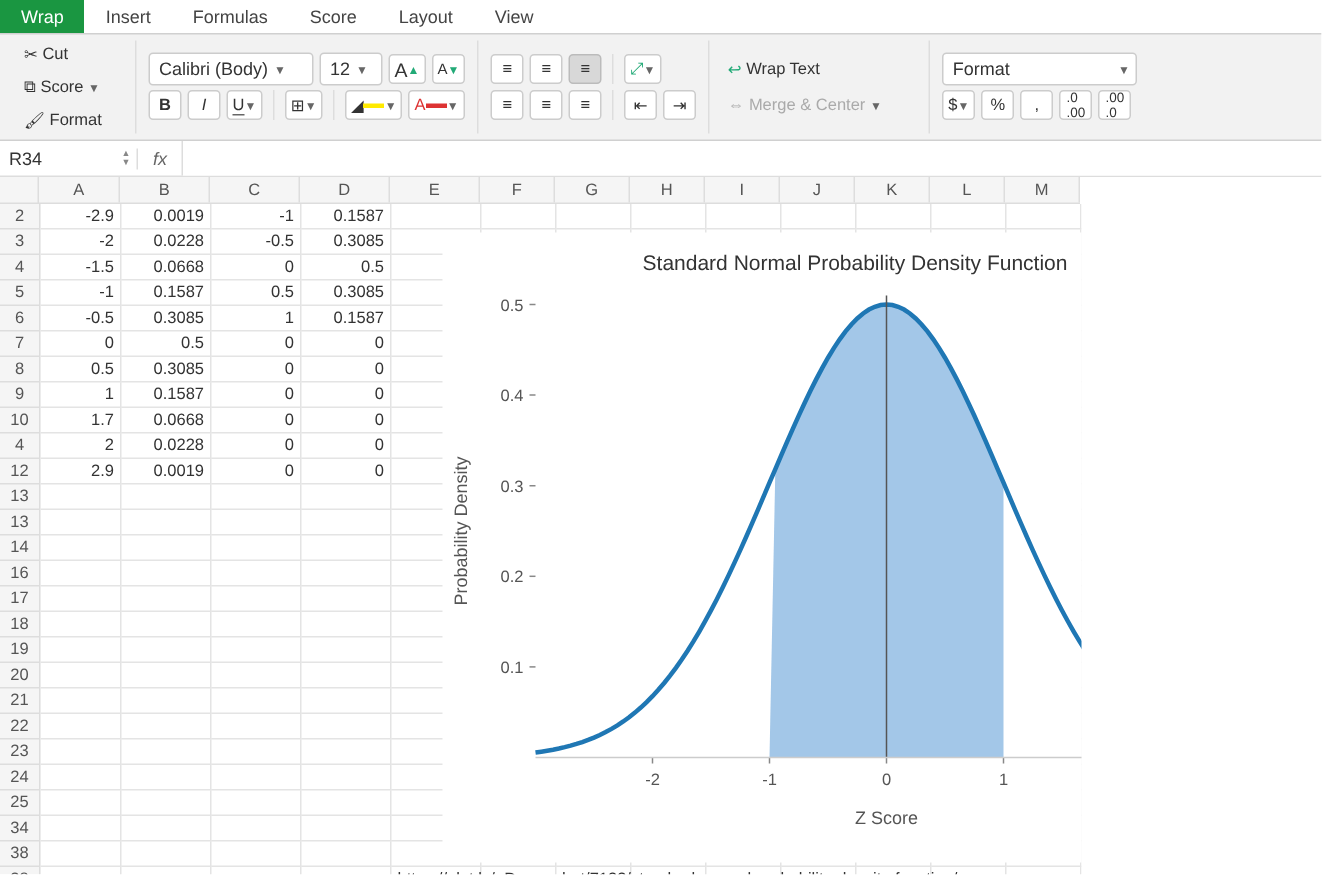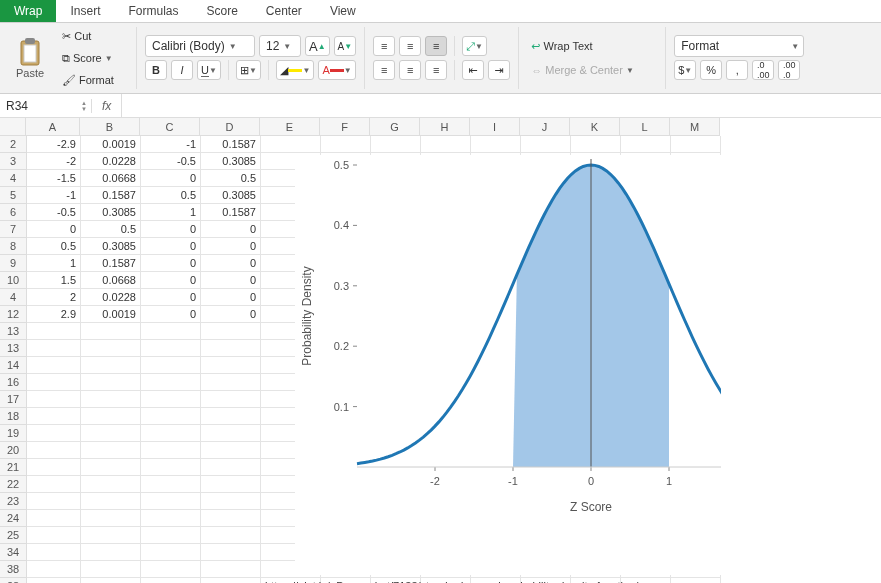--- a/index.html
+++ b/index.html
@@ -58,37 +58,27 @@
 .lbl { font-size: 11px; color: #555; }
 </style>
 </head>
 <body>
 
 <div class="ribbon-tabs">
   <div class="ribbon-tab active">Wrap</div>
   <div class="ribbon-tab">Insert</div>
   <div class="ribbon-tab">Formulas</div>
   <div class="ribbon-tab">Score</div>
-  <div class="ribbon-tab">Center</div>
+  <div class="ribbon-tab">Layout</div>
   <div class="ribbon-tab">View</div>
 </div>
 
 <div class="ribbon">
 
   <div class="group" style="flex-direction:row;align-items:center;">
-    <div class="paste-btn">
-      <span class="clip-icon">
-        <svg viewBox="0 0 26 30">
-            <rect x="4" y="4" width="18" height="24" rx="2" fill="#c9a96a" stroke="#a07d3f"></rect>
-            <rect x="8" y="1" width="10" height="6" rx="2" fill="#888"></rect>
-            <rect x="7" y="8" width="12" height="17" fill="#fff" stroke="#ccc"></rect>
-          </svg>
-      </span>
-      <span class="lbl">Paste</span>
-    </div>
     <div style="display:flex;flex-direction:column;gap:2px;margin-left:4px;">
       <div class="btn-small" style="justify-content:flex-start;width:70px;">
         <span>✂</span>&nbsp;<span>Cut</span>
       </div>
       <div class="btn-small" style="justify-content:flex-start;width:70px;">
         <span>⧉</span>&nbsp;<span>Score</span>&nbsp;<span class="chev">▼</span>
       </div>
       <div class="btn-small" style="justify-content:flex-start;width:70px;">
         <span>🖌</span>&nbsp;<span>Format</span>
       </div>
@@ -280,20 +270,21 @@
           <div class="row-h">23</div>
           <div class="row-h">24</div>
           <div class="row-h">25</div>
           <div class="row-h">34</div>
           <div class="row-h">38</div>
           <div class="row-h">28</div>
         </div>
       <div class="cells" id="cells">
 
         <div class="chart">
+          <div class="chart-title">Standard Normal Probability Density Function</div>
           <svg id="chartsvg" width="550" height="370">
               <line x1="58" x2="62" y1="251.6" y2="251.6" stroke="#888" stroke-width="1"></line>
               <text x="54" y="255.6" text-anchor="end" font-size="11" fill="#555">0.1</text>
               <line x1="58" x2="62" y1="191.2" y2="191.2" stroke="#888" stroke-width="1"></line>
               <text x="54" y="195.2" text-anchor="end" font-size="11" fill="#555">0.2</text>
               <line x1="58" x2="62" y1="130.8" y2="130.8" stroke="#888" stroke-width="1"></line>
               <text x="54" y="134.8" text-anchor="end" font-size="11" fill="#555">0.3</text>
               <line x1="58" x2="62" y1="70.39999999999998" y2="70.39999999999998" stroke="#888" stroke-width="1"></line>
               <text x="54" y="74.39999999999998" text-anchor="end" font-size="11" fill="#555">0.4</text>
               <line x1="58" x2="62" y1="10" y2="10" stroke="#888" stroke-width="1"></line>
@@ -430,21 +421,21 @@
             <div class="cell" style="width: 50px;"></div>
             <div class="cell" style="width: 50px;"></div>
             <div class="cell" style="width: 50px;"></div>
             <div class="cell" style="width: 50px;"></div>
             <div class="cell" style="width: 50px;"></div>
             <div class="cell" style="width: 50px;"></div>
             <div class="cell" style="width: 50px;"></div>
             <div class="cell" style="width: 50px;"></div>
           </div>
           <div class="cell-row">
-            <div class="cell" style="width: 54px;">1.5</div>
+            <div class="cell" style="width: 54px;">1.7</div>
             <div class="cell" style="width: 60px;">0.0668</div>
             <div class="cell" style="width: 60px;">0</div>
             <div class="cell" style="width: 60px;">0</div>
             <div class="cell" style="width: 60px;"></div>
             <div class="cell" style="width: 50px;"></div>
             <div class="cell" style="width: 50px;"></div>
             <div class="cell" style="width: 50px;"></div>
             <div class="cell" style="width: 50px;"></div>
             <div class="cell" style="width: 50px;"></div>
             <div class="cell" style="width: 50px;"></div>

